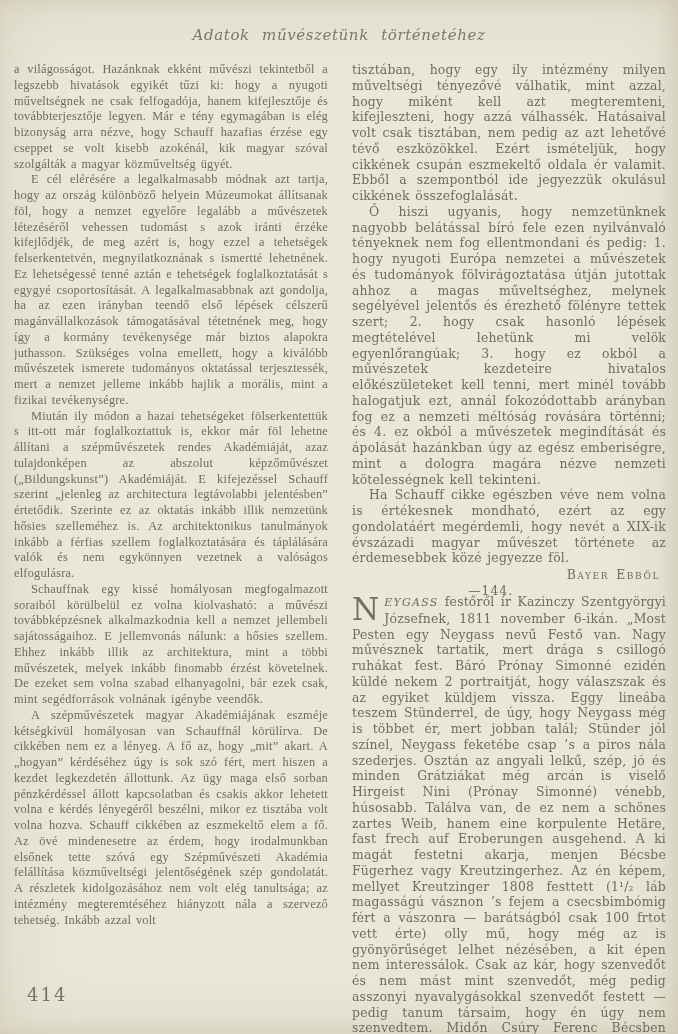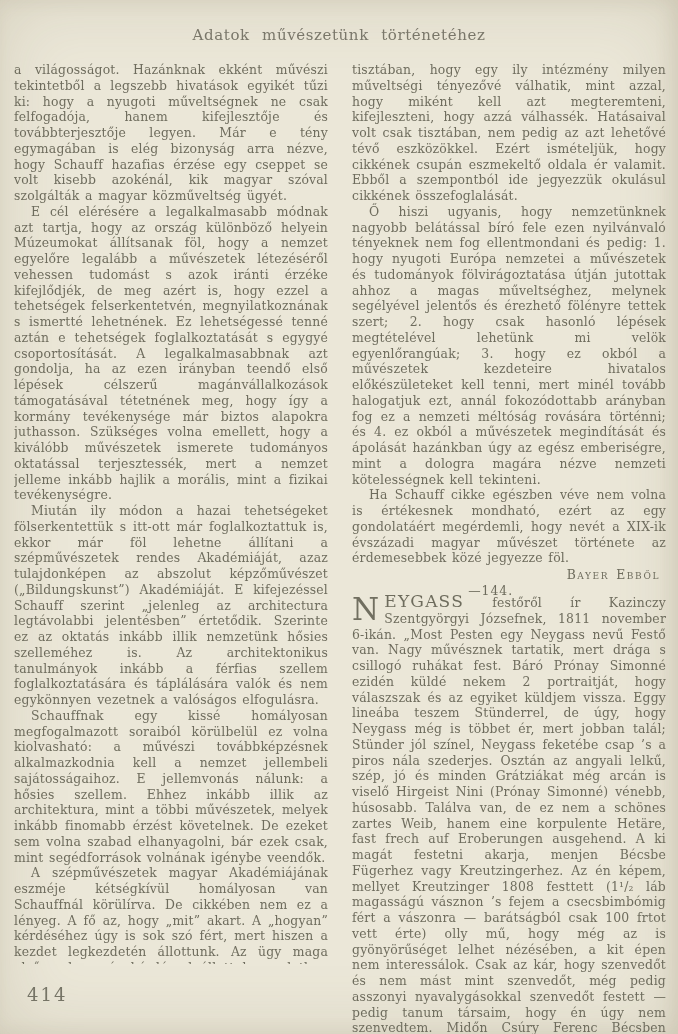--- a/index.html
+++ b/index.html
@@ -15,41 +15,42 @@
     background:
       radial-gradient(ellipse at 45% 40%, #edead e0 0%, transparent 60%),
       linear-gradient(90deg,#e6e2d2 0%,#ebe8d9 8%,#ece9da 60%,#e9e5d5 92%,#e2ddcb 100%);
     background-color:#ebe7d8;
     box-shadow:inset 0 0 70px rgba(120,110,80,0.18), inset -6px 0 18px rgba(120,110,80,0.12);
     color:#6e6c5d;
   }
   .running-head{
     position:absolute;top:26px;left:0;width:100%;
     text-align:center;
+    font-style:italic;
     font-size:15px;
     letter-spacing:0.6px;
     word-spacing:7px;
     color:#7a776a;
   }
   .columns{
     position:absolute;top:62px;left:14px;
     width:652px;
     display:flex;
     gap:24px;
   }
   .col{
     width:314px;
     font-size:12.4px;
     line-height:15.75px;
     text-align:justify;
     letter-spacing:0.2px;
     word-spacing:1.5px;
     hyphens:auto;
   }
-  .col.left{height:902px;overflow:hidden;}
+  .col.left{height:902px;overflow:hidden;font-family:Liberation Serif, serif;}
   .col p{margin:0;}
   .col p.indent{text-indent:17px;}
   .signature{
     position:relative;
     height:18px;
     margin:1px 0 9px 0;
   }
   .sig-num{
     position:absolute;left:37%;
     letter-spacing:1px;
@@ -62,21 +63,22 @@
   }
   .dropcap{
     float:left;
     font-size:31px;
     line-height:26px;
     padding:2px 5px 0 0;
     color:#716f60;
   }
   .lead-caps{
     letter-spacing:1.2px;
-    font-size:17px;
+    font-size:11px;
+    font-style:italic;
   }
   .page-number{
     position:absolute;
     left:27px;top:984px;
     font-size:18px;
     letter-spacing:2px;
     color:#767466;
   }
 </style>
 </head>

